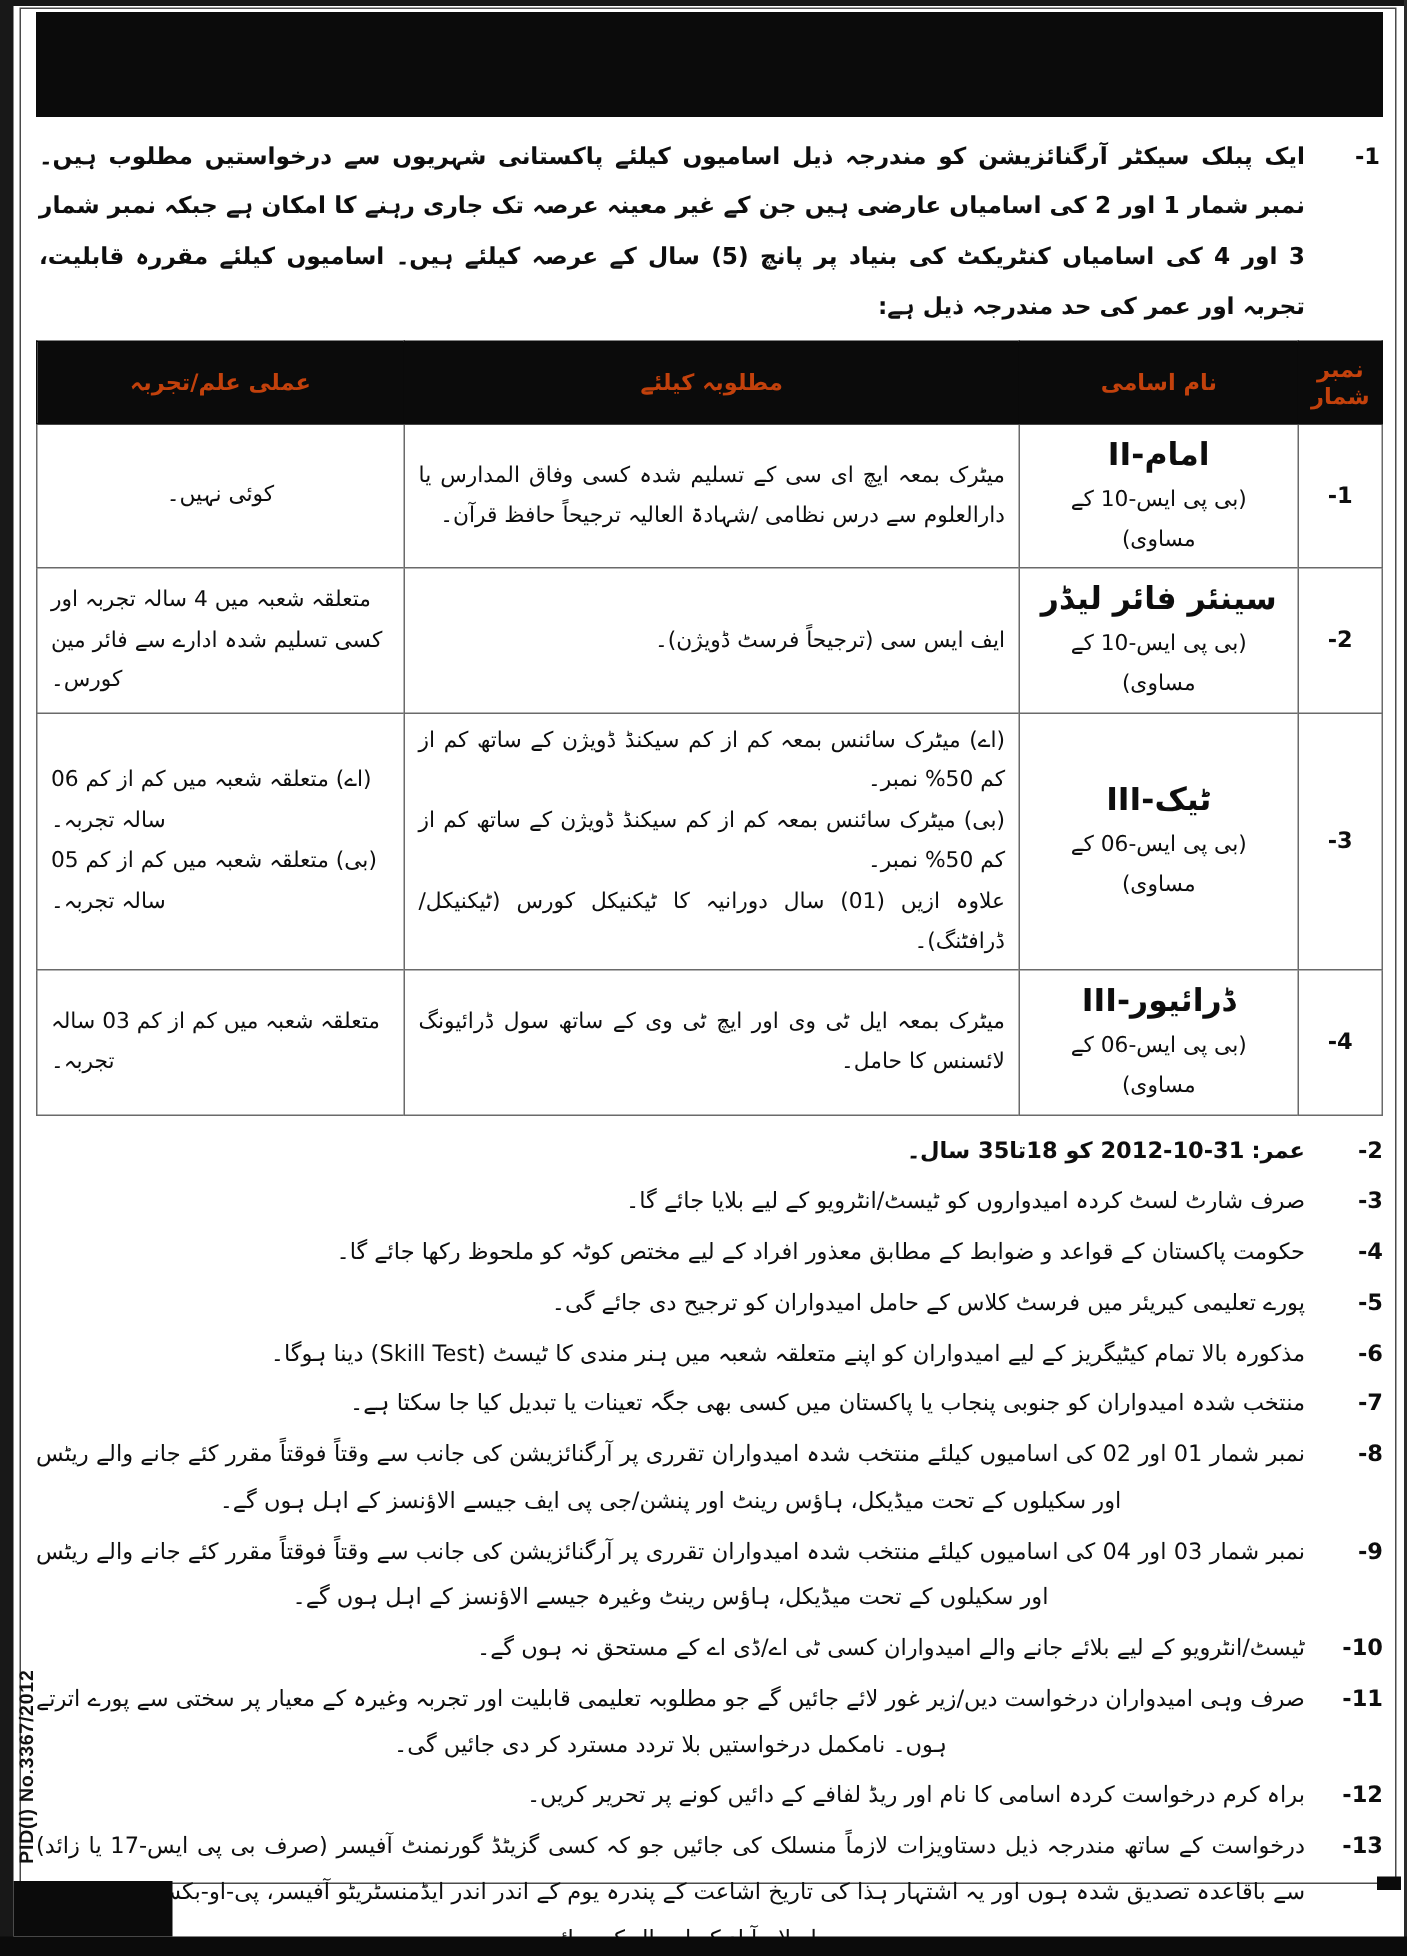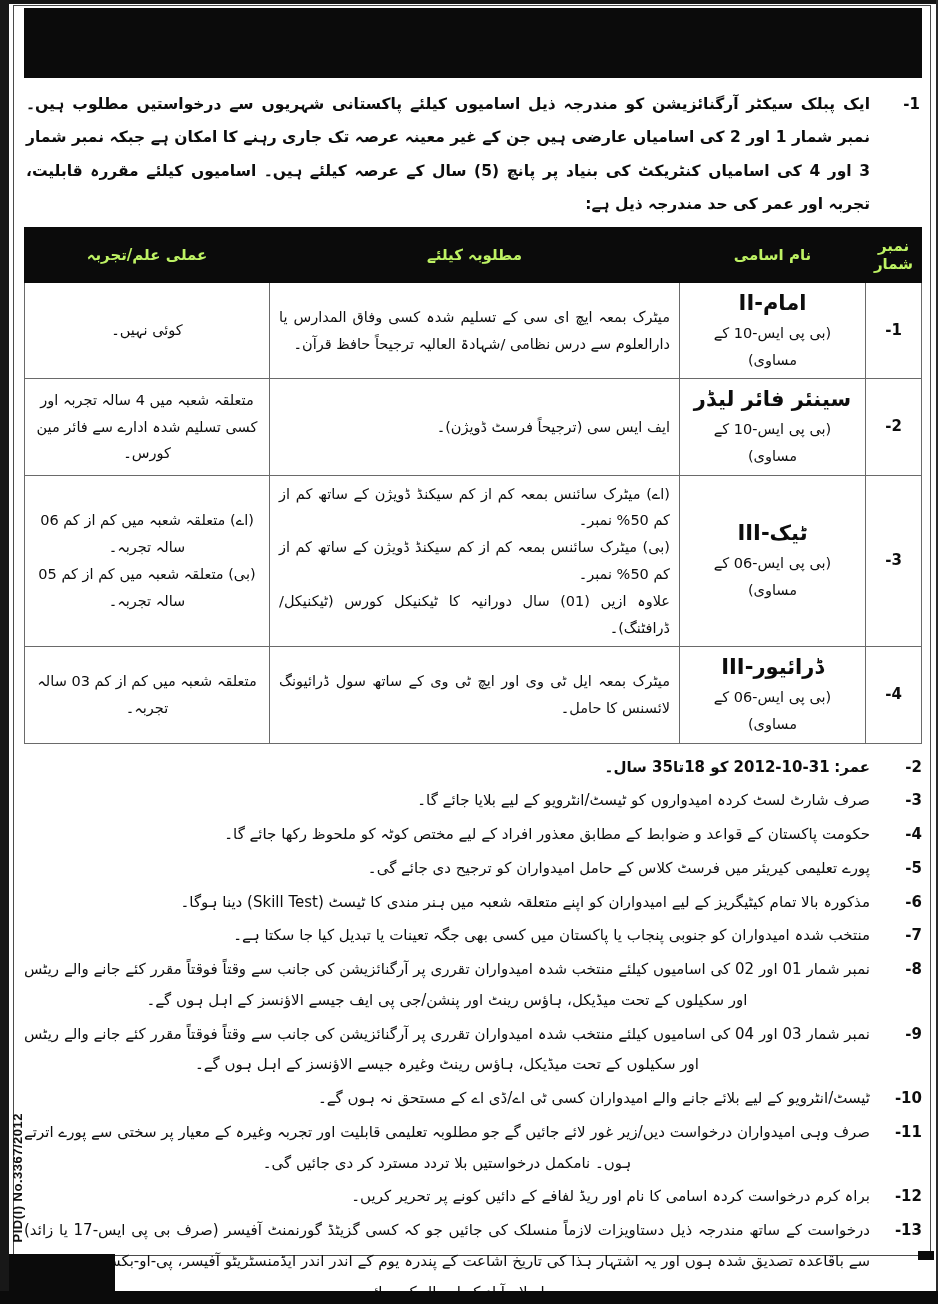--- a/index.html
+++ b/index.html
@@ -29,37 +29,37 @@
 
   .intro{display:flex;gap:10px;margin:10px 2px 6px 2px;font-size:15.5px;line-height:2.15;}
   .num{direction:ltr;unicode-bidi:isolate;font-weight:bold;flex:none;width:40px;text-align:right;font-size:15px;}
   .intro .txt{flex:1;text-align:justify;font-weight:bold;}
 
   table.jobs{width:100%;border-collapse:collapse;table-layout:fixed;margin:2px 0 8px 0;}
   table.jobs col.c-sn{width:56px;}
   table.jobs col.c-name{width:186px;}
   table.jobs col.c-qual{width:410px;}
   table.jobs th{
-    background:#0b0b0b;color:#bef264;font-weight:bold;font-size:15px;
+    background:#0b0b0b;color:#c2410c;font-weight:bold;font-size:15px;
     padding:9px 4px;border:1px solid #0b0b0b;text-align:center;
   }
   table.jobs td{
     border:1px solid #6a6a6a;vertical-align:middle;padding:5px 9px;
     font-size:14.5px;line-height:1.85;
   }
   table.jobs tbody tr:nth-child(1){height:70px;}
   table.jobs tbody tr:nth-child(2){height:70px;}
   table.jobs tbody tr:nth-child(3){height:98px;}
   table.jobs tbody tr:nth-child(4){height:66px;}
   td.sn{text-align:center;font-weight:bold;font-size:15px;}
   td.name{text-align:center;}
   .post-name{font-weight:bold;font-size:21px;display:block;line-height:1.5;}
   .post-grade{font-size:14.5px;display:block;}
   .pre{white-space:pre-line;text-align:justify;display:block;}
-  td.exp .pre{text-align:center;}
+  td.exp .pre{text-align:left;}
 
   .notes{margin-top:6px;}
   .note{display:flex;gap:12px;font-size:15px;line-height:2.05;margin-bottom:3px;}
   .note .t{flex:1;text-align:justify;}
   .note.center-last .t{text-align:justify;text-align-last:center;}
   .note .lbl{font-weight:bold;}
 
   .docs-line{display:flex;font-weight:bold;font-size:15px;line-height:2.0;
     padding:2px 40px 0 130px;justify-content:space-between;flex-wrap:wrap;}
   .doc-item{white-space:nowrap;margin-left:8px;}

